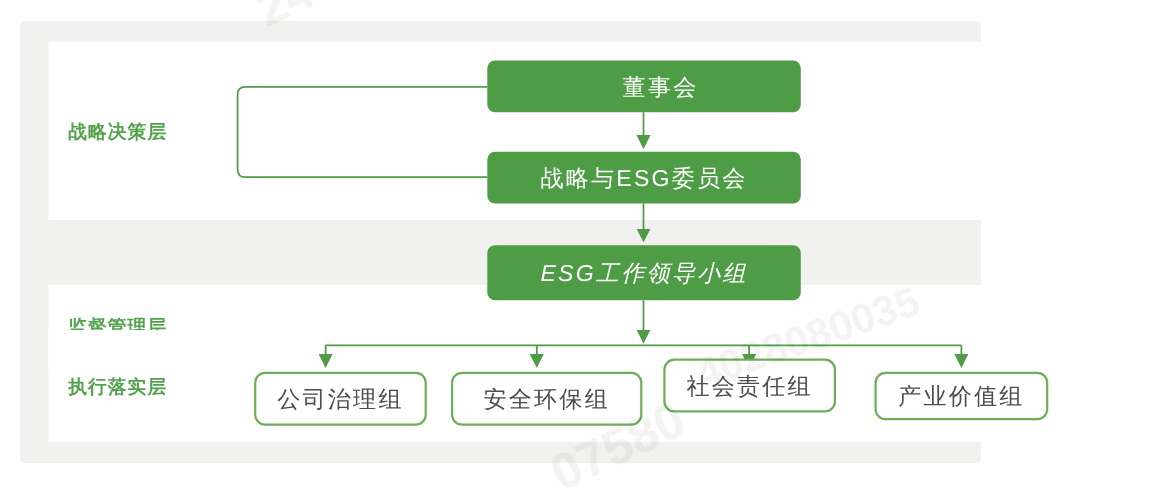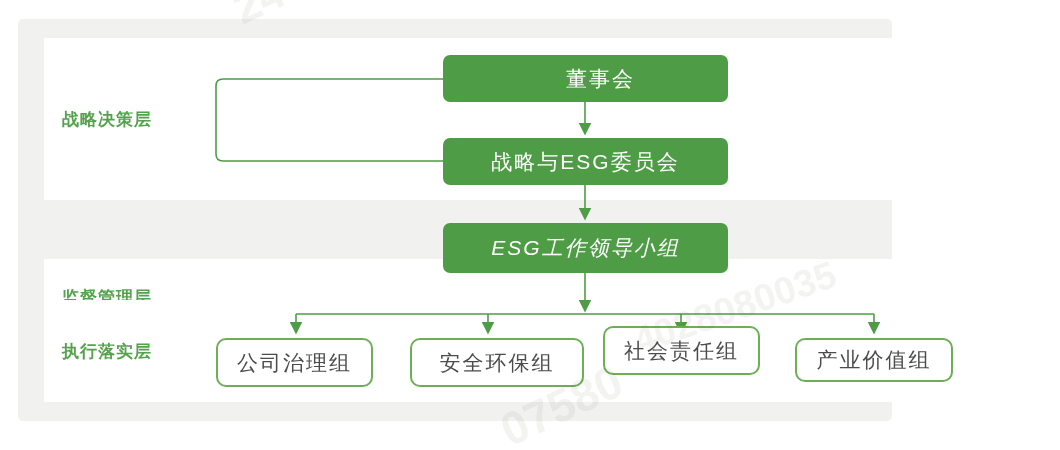--- a/index.html
+++ b/index.html
@@ -67,21 +67,21 @@
   .node-outline{
     background:var(--row_bg);
     border:2px solid var(--light_green_border);
     border-radius:10px;
     color:var(--dark_text);
     font-size:21px;
   }
   .n-board{left:443px;top:55px;width:285px;height:47px;padding-left:30px;}
   .n-committee{left:443px;top:138px;width:285px;height:47px;text-align:center;}
   .n-leading{left:443px;top:223px;width:285px;height:50px;font-style:italic;}
-  .n-g1{left:216px;top:338px;width:157px;height:49px;}
+  .n-g1{left:231px;top:338px;width:157px;height:49px;}
   .n-g2{left:410px;top:338px;width:174px;height:49px;}
   .n-g3{left:603px;top:326px;width:157px;height:49px;}
   .n-g4{left:795px;top:338px;width:158px;height:44px;}
 
   
   .wm{
     position:absolute;
     color:rgba(90,85,70,0.07);
     font-weight:bold;
     pointer-events:none;

